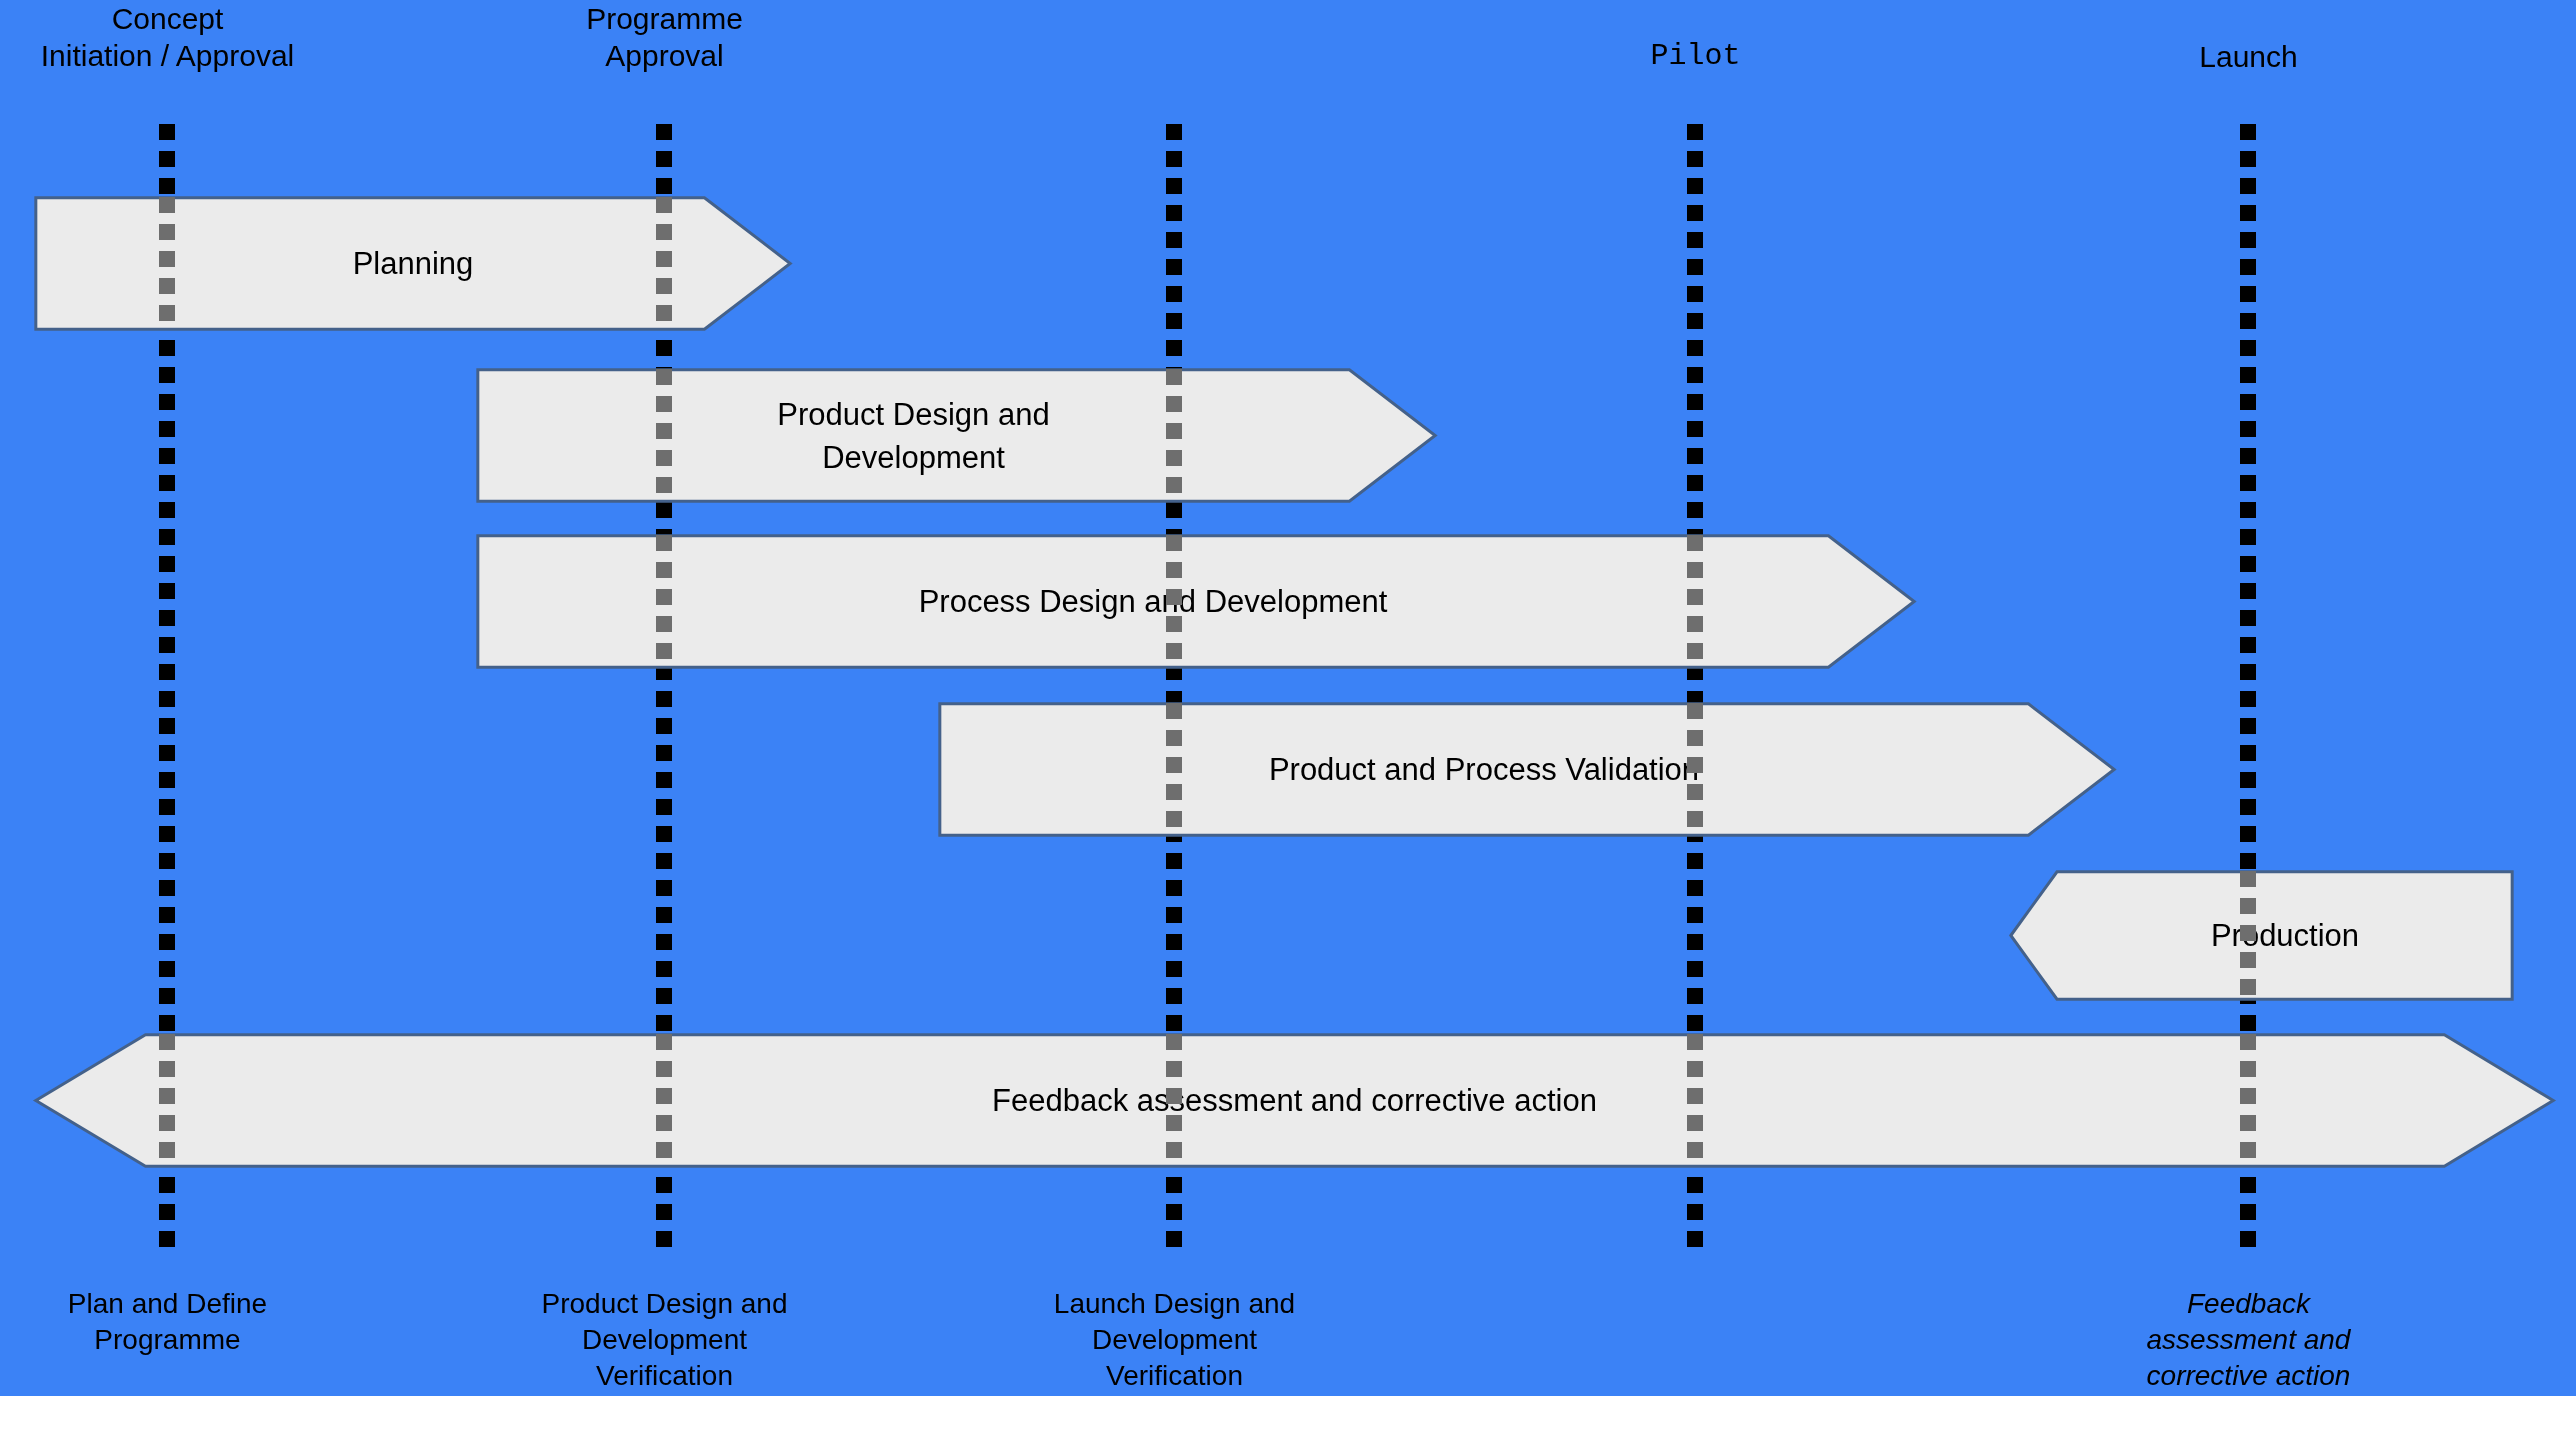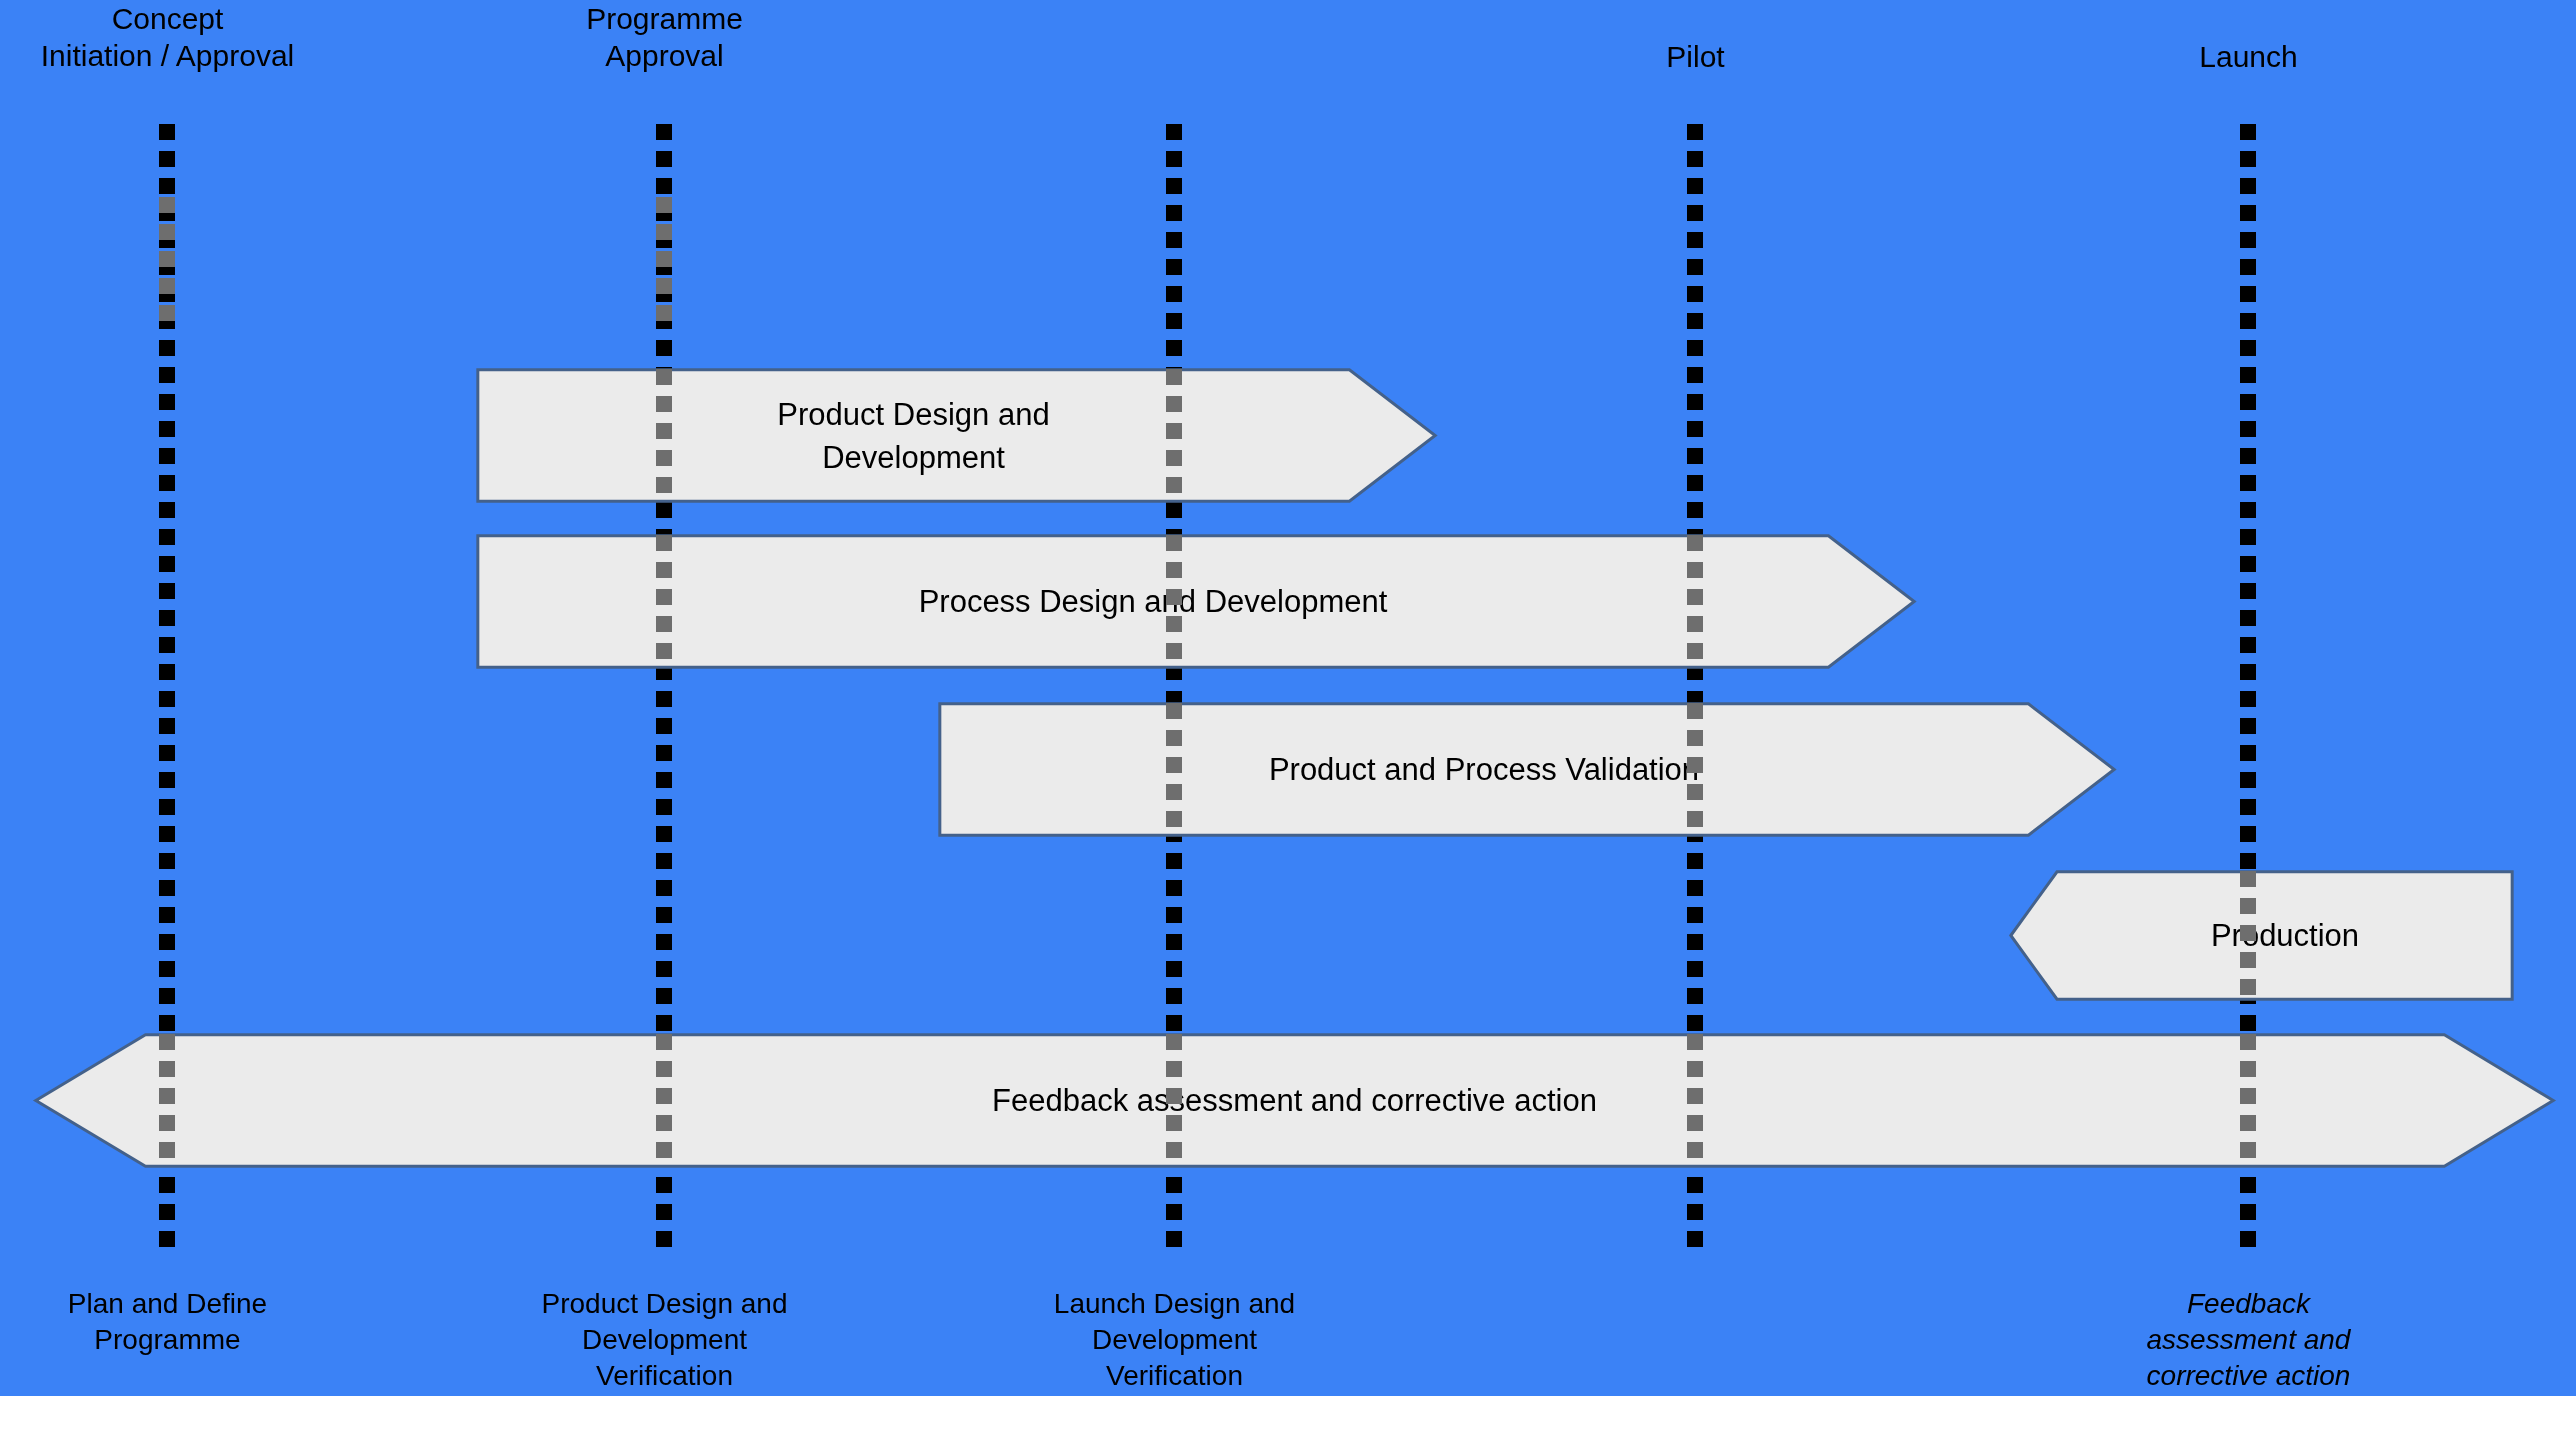--- a/index.html
+++ b/index.html
@@ -94,29 +94,35 @@
 </style>
 </head>
 <body>
 
 <div id="canvas">
 
   <div class="milestone-label" style="left:-80px; top:0px; width:495px;">Concept
 Initiation / Approval</div>
   <div class="milestone-label" style="left:417px; top:0px; width:495px;">Programme
 Approval</div>
-  <div class="milestone-label" style="left:1448px; top:38px; width:495px;">Pilot</div>
+  <div class="milestone-label" style="left:1448px; top:38px; width:495px;font-family:Liberation Mono, monospace;">Pilot</div>
   <div class="milestone-label" style="left:2001px; top:38px; width:495px;">Launch</div>
 
   <div class="milestone-line" style="left:159px; top:124px; height:1130px;"></div>
   <div class="milestone-line" style="left:656px; top:124px; height:1130px;"></div>
   <div class="milestone-line" style="left:1166px; top:124px; height:1130px;"></div>
   <div class="milestone-line" style="left:1687px; top:124px; height:1130px;"></div>
   <div class="milestone-line" style="left:2240px; top:124px; height:1130px;"></div>
 
+  <div class="phase-bar" style="left:35px; top:197px; width:756px; height:133px;">
+    <svg viewBox="0 0 917 161" preserveAspectRatio="none">
+      <polygon points="1,1 812,1 916,80.5 812,160 1,160" fill="#ebebeb" stroke="#44618a" stroke-width="3" vector-effect="non-scaling-stroke"></polygon>
+    </svg>
+    <div class="bar-text">Planning</div>
+  </div>
 
   <div class="phase-bar" style="left:477px; top:369px; width:959px; height:133px;">
     <svg viewBox="0 0 1163 161" preserveAspectRatio="none">
       <polygon points="1,1 1058,1 1162,80.5 1058,160 1,160" fill="#ebebeb" stroke="#44618a" stroke-width="3" vector-effect="non-scaling-stroke"></polygon>
     </svg>
     <div class="bar-text" style="padding-right:86px;">Product Design and
 Development</div>
   </div>
 
   <div class="phase-bar" style="left:477px; top:535px; width:1438px; height:133px;">

